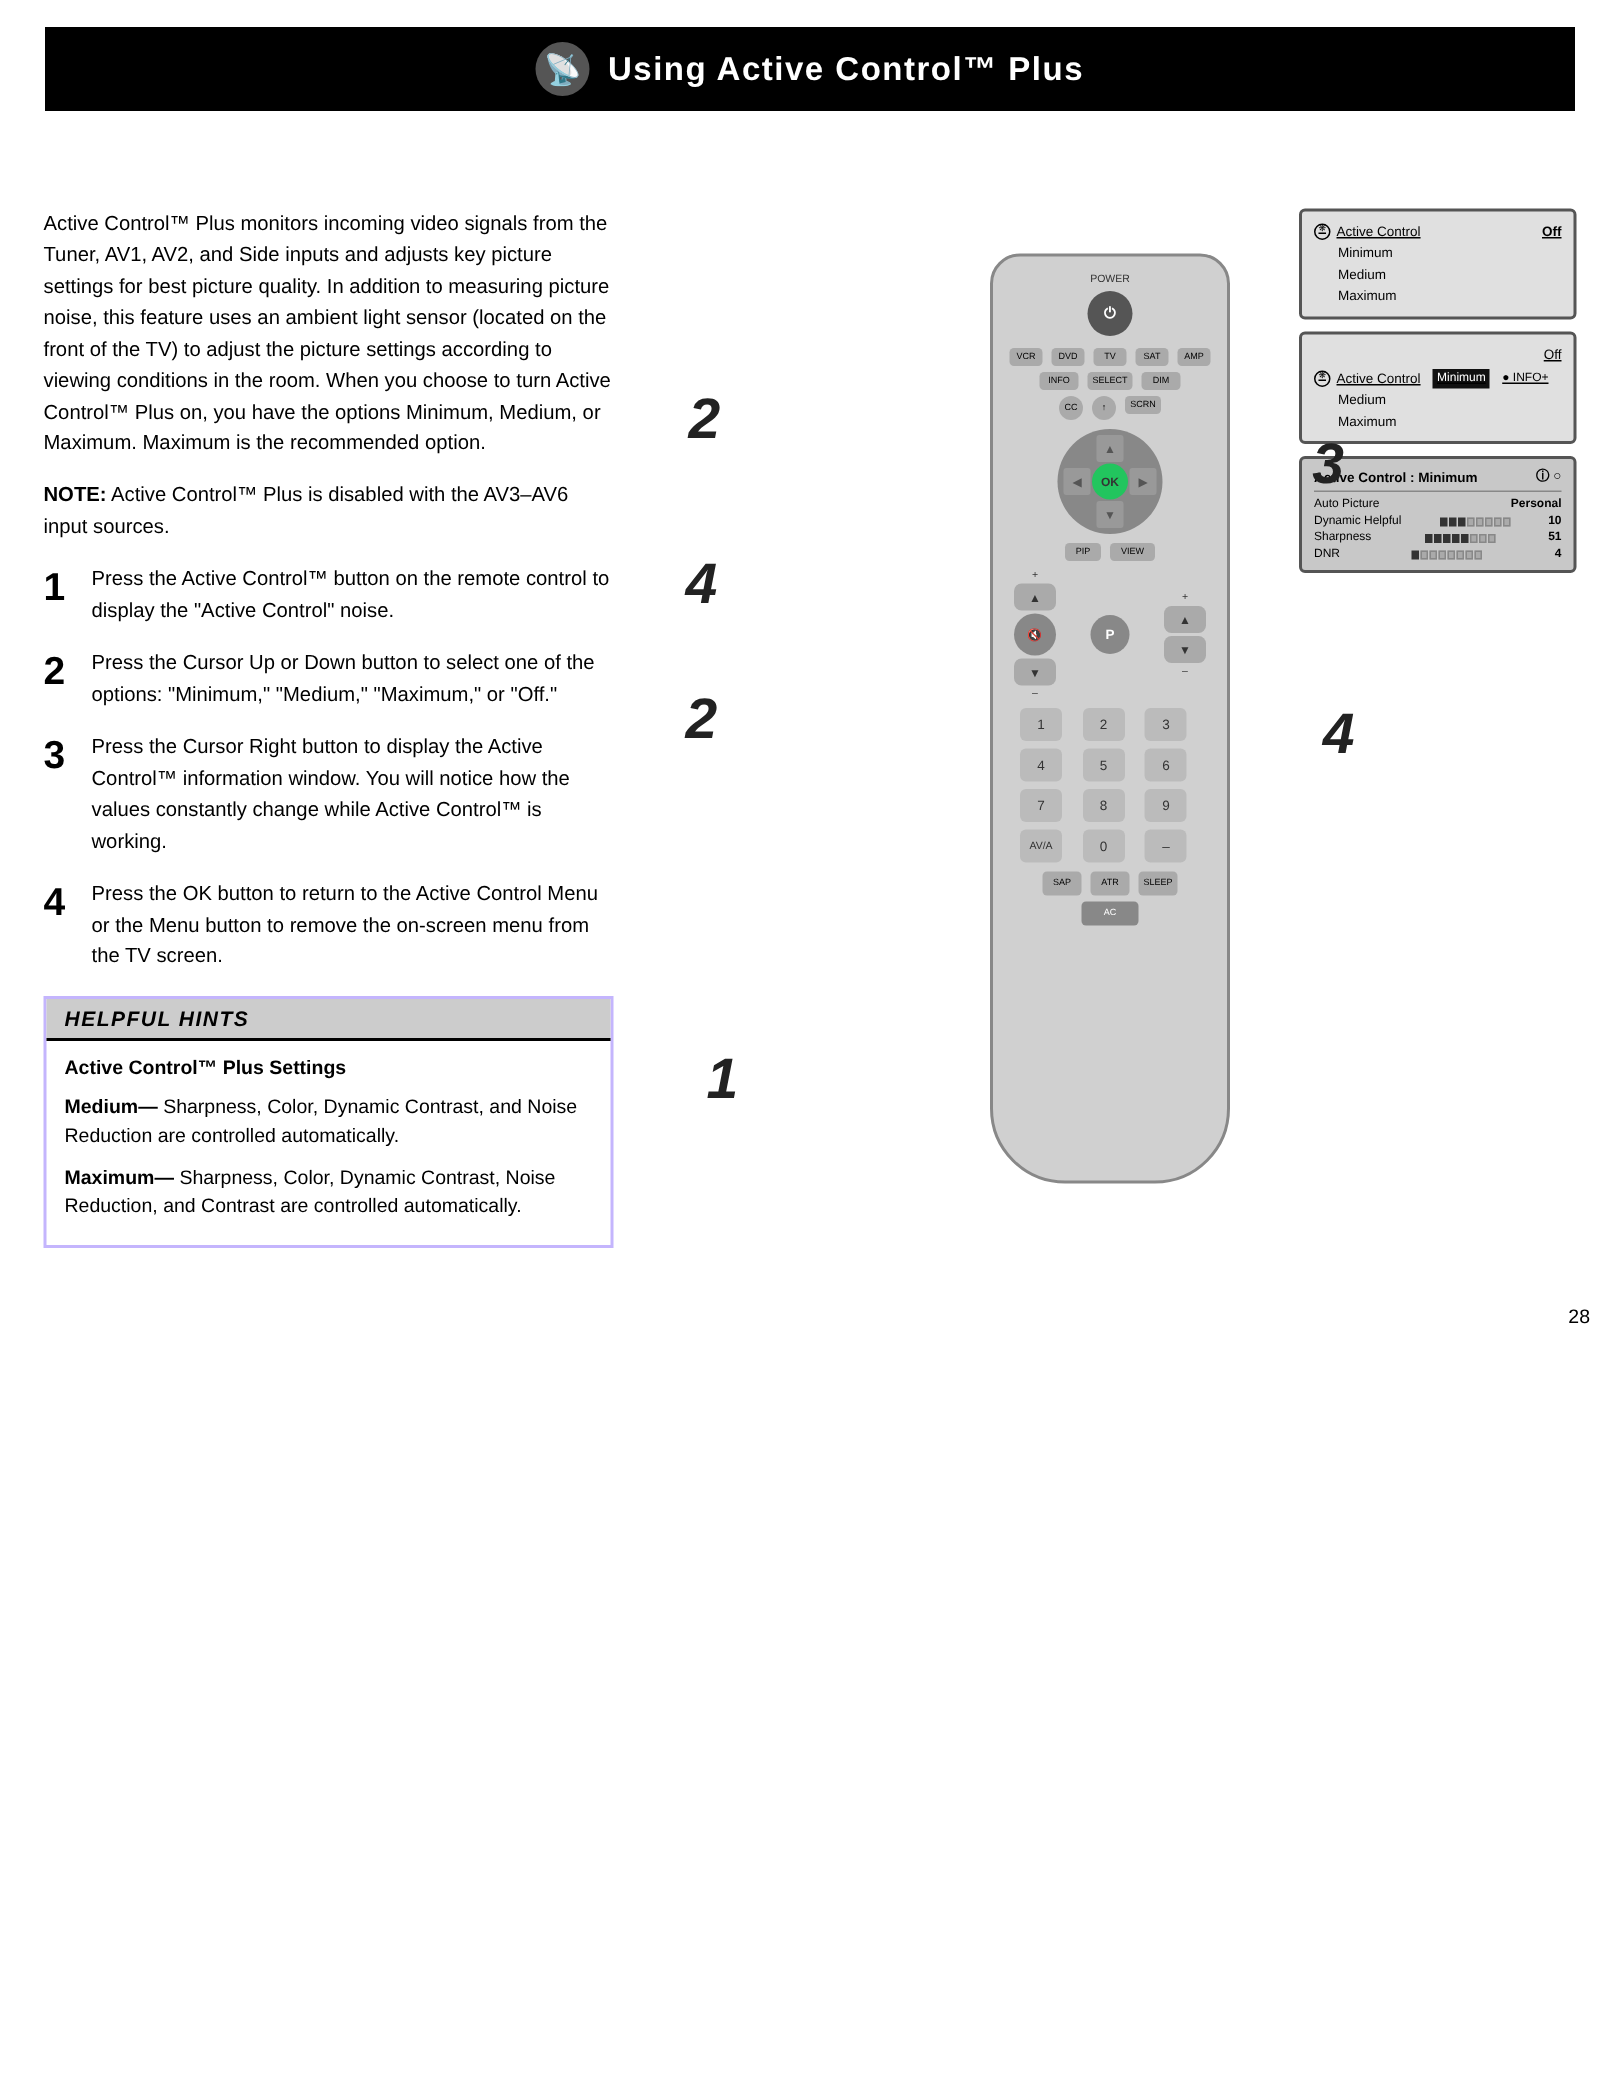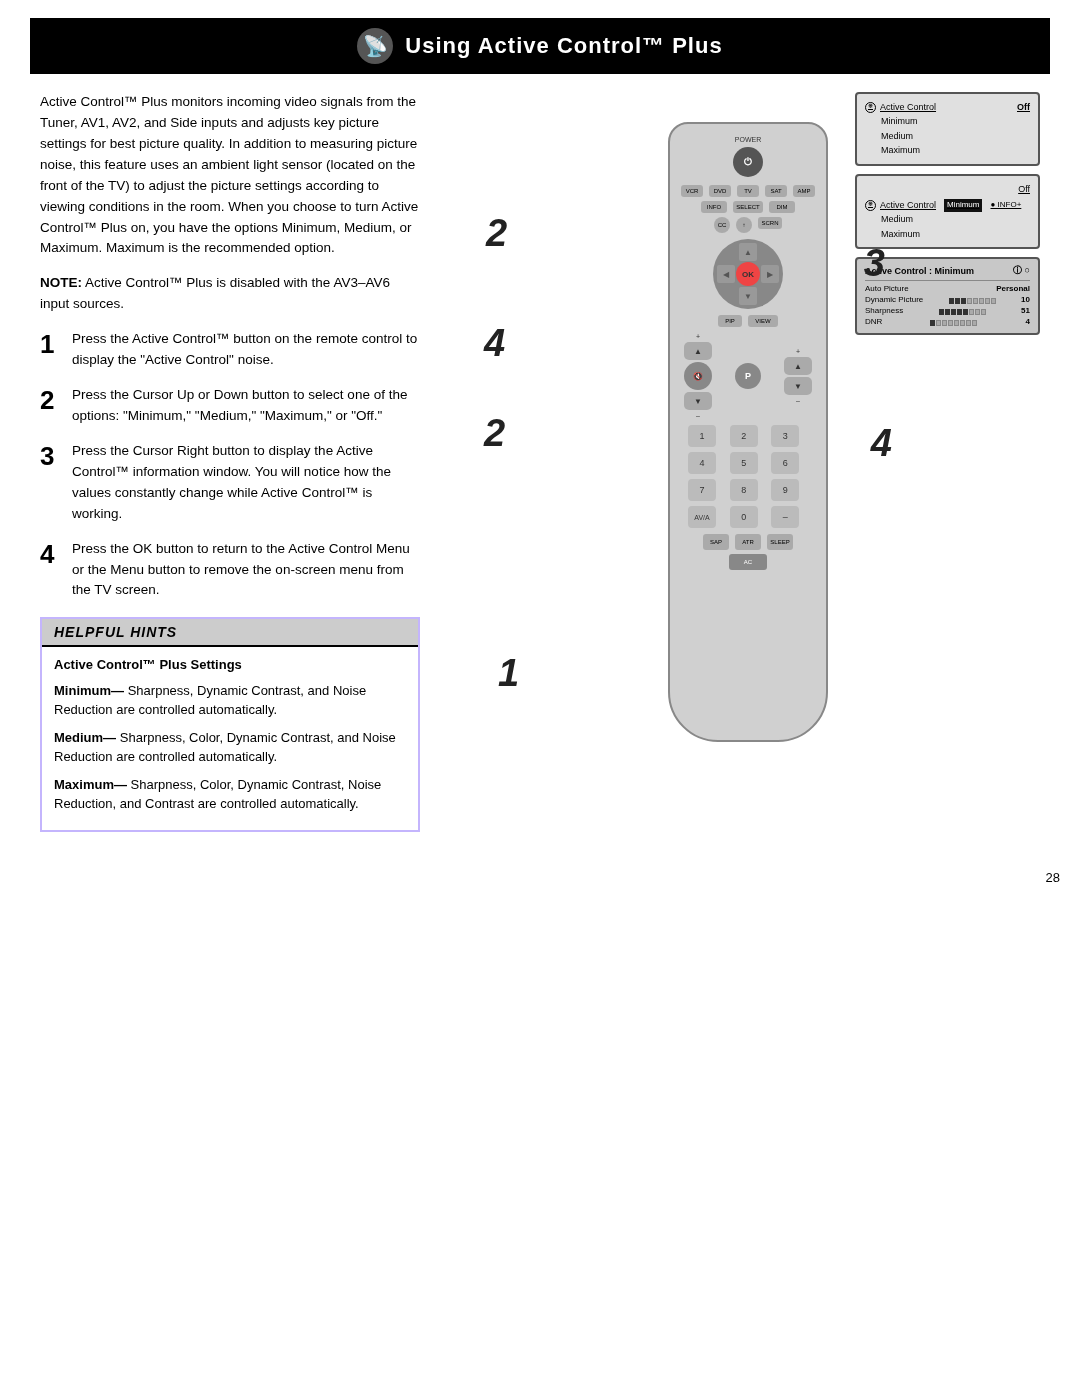--- a/index.html
+++ b/index.html
@@ -38,22 +38,23 @@
     .page-header h1 {
       font-size: 22px;
       font-weight: bold;
       letter-spacing: 1px;
       text-align: center;
     }
 
     
     .main-content {
       display: flex;
-      gap: 36px;
-      padding: 18px 40px;
+      gap: 20px;
+      padding: 18px 29px;
+      margin-top: 47px;
     }
 
     
     .left-col {
       flex: 0 0 380px;
       max-width: 380px;
     }
 
     
     .right-col {
@@ -212,21 +213,21 @@
       position: absolute;
       top: 0; left: 0;
       display: flex;
       align-items: center;
       justify-content: center;
     }
 
     .dpad-ok {
       width: 24px;
       height: 24px;
-      background: #ef4444;
+      background: #22c55e;
       border-radius: 50%;
       position: absolute;
       top: 50%; left: 50%;
       transform: translate(-50%, -50%);
       display: flex;
       align-items: center;
       justify-content: center;
       font-size: 8px;
       font-weight: bold;
       color: #333;
@@ -498,24 +499,20 @@
       </div>
 
     </div>
 
     <div class="helpful-hints">
       <div class="hints-header">
         <span>Helpful Hints</span>
       </div>
       <div class="hints-body">
         <p class="hints-title">Active Control™ Plus Settings</p>
-        <p>
-          <strong>Minimum—</strong>
-          <span>Sharpness, Dynamic Contrast, and Noise Reduction are controlled automatically.</span>
-        </p>
         <p>
           <strong>Medium—</strong>
           <span>Sharpness, Color, Dynamic Contrast, and Noise Reduction are controlled automatically.</span>
         </p>
         <p>
           <strong>Maximum—</strong>
           <span>Sharpness, Color, Dynamic Contrast, Noise Reduction, and Contrast are controlled automatically.</span>
         </p>
       </div>
     </div>
@@ -554,21 +551,21 @@
       <div class="info-window">
         <div class="info-header">
           <span>Active Control : Minimum</span>
           <span>ⓘ ○</span>
         </div>
         <div class="info-row">
           <span class="info-label">Auto Picture</span>
           <span class="info-val">Personal</span>
         </div>
         <div class="info-row">
-          <span class="info-label">Dynamic Picture</span>
+          <span class="info-label">Dynamic Helpful</span>
           <div class="mini-progress">
             <div class="mp-seg mp-filled"></div>
             <div class="mp-seg mp-filled"></div>
             <div class="mp-seg mp-filled"></div>
             <div class="mp-seg mp-empty"></div>
             <div class="mp-seg mp-empty"></div>
             <div class="mp-seg mp-empty"></div>
             <div class="mp-seg mp-empty"></div>
             <div class="mp-seg mp-empty"></div>
           </div>

